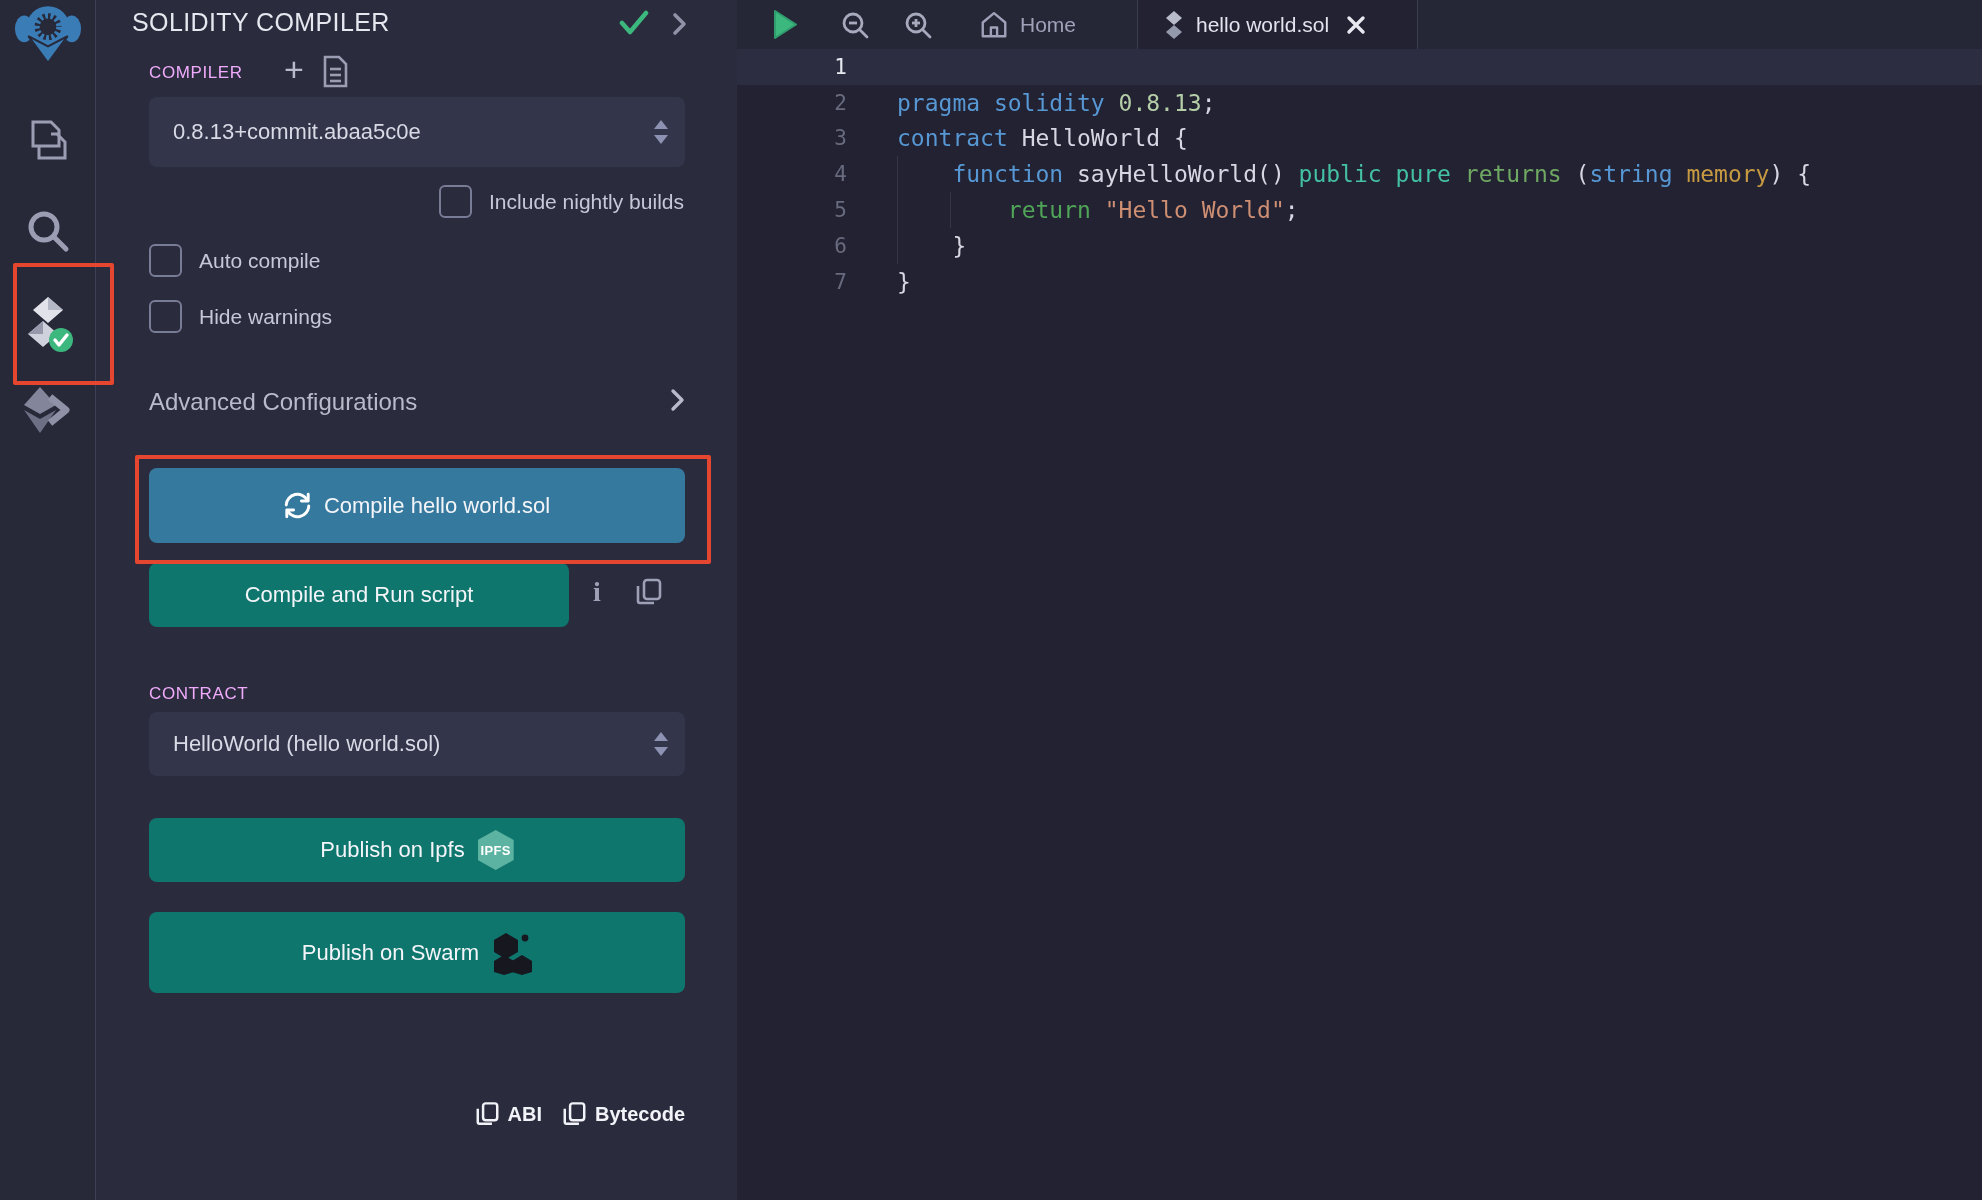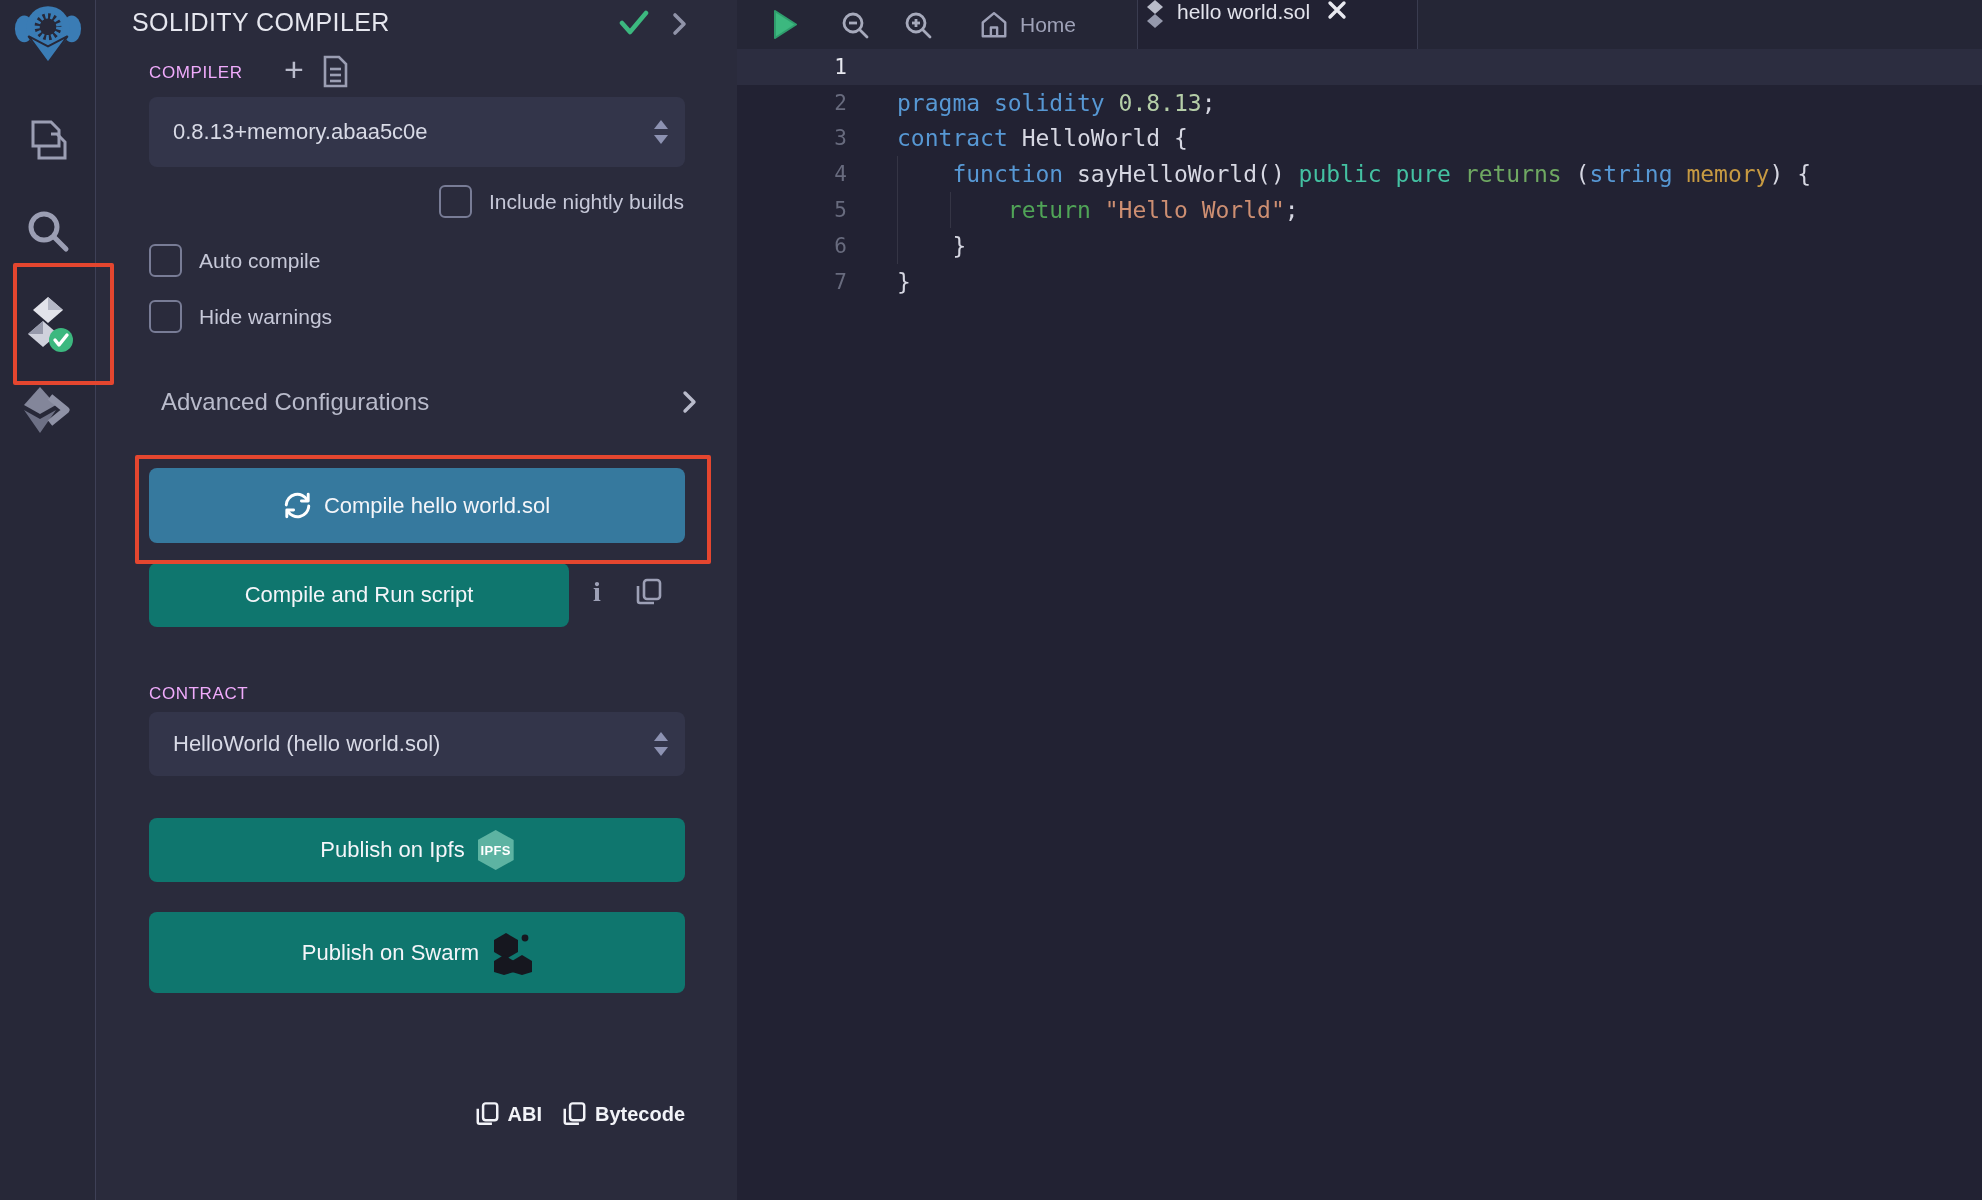--- a/index.html
+++ b/index.html
@@ -16,43 +16,43 @@
   .hdr-check{position:absolute;left:523px;top:10px;}
   .hdr-chev{position:absolute;left:575px;top:12px;}
   .seclabel{position:absolute;font-size:17px;color:#f0abfc;letter-spacing:.6px;}
   .plus{position:absolute;left:188px;top:50px;font-size:34px;font-weight:300;color:#b9bbcb;}
   .dropdown{position:absolute;left:53px;width:536px;background:#33354a;border-radius:8px;
             display:flex;align-items:center;color:#d8dae6;font-size:22px;}
   .dropdown .val{margin-left:24px;flex:1;}
   .dropdown svg{margin-right:16px;}
   .chkrow{position:absolute;display:flex;align-items:center;gap:17px;color:#c6c8d8;font-size:21px;}
   .chkbox{width:29px;height:29px;border:2px solid #787c96;border-radius:6px;background:transparent;flex:none;}
-  .advrow{position:absolute;left:53px;top:388px;width:536px;display:flex;align-items:center;
-          justify-content:space-between;color:#b9bbcb;font-size:24px;margin-left:12px;}
+  .advrow{position:absolute;left:53px;top:388px;width:536px;display:flex;align-items:flex-start;
+          justify-content:space-between;color:#b9bbcb;font-size:24px;}
   .btn{position:absolute;left:53px;width:536px;border-radius:8px;display:flex;align-items:center;
        justify-content:center;color:#f4f5f9;font-size:22px;gap:13px;cursor:pointer;}
   .btn.primary{background:#36799e;}
   .btn.gray{background:#0f766e;}
   .ann{position:absolute;border:4px solid #e4462f;border-radius:2px;z-index:50;pointer-events:none;}
   .abirow{position:absolute;top:1101px;right:52px;display:flex;align-items:center;gap:21px;
           color:#f2f3f8;font-size:20px;font-weight:700;}
   .abirow .item{display:flex;align-items:center;gap:9px;}
   .ipfs-badge{width:36px;height:40px;background:#5db3a2;display:flex;align-items:center;justify-content:center;
               clip-path:polygon(50% 0,100% 25%,100% 75%,50% 100%,0 75%,0 25%);
               color:#fff;font-size:13px;font-weight:700;letter-spacing:.3px;}
   
   .editor{position:absolute;left:737px;top:0;width:1245px;height:848px;background:#222233;}
   .tabbar{position:absolute;left:0;top:0;width:100%;height:49px;background:#252636;
           border-bottom:1px solid #3f4156;}
   .tbtn{position:absolute;top:10px;}
   .hometab{position:absolute;left:224px;top:0;height:49px;display:flex;align-items:center;gap:11px;
            padding:0 18px;color:#9fa2b8;font-size:21px;}
   .activetab{position:absolute;left:400px;top:0;width:281px;height:50px;background:#222233;
              border-left:1px solid #3a3c50;border-right:1px solid #3a3c50;
-             display:flex;align-items:flex-start;gap:11px;padding:0 6px;box-sizing:border-box;
+             display:flex;align-items:center;gap:11px;padding:0 25px;box-sizing:border-box;
              color:#e2e3ec;font-size:21px;}
   .code-area{position:absolute;left:0;top:49px;width:100%;}
   .code-row{display:flex;align-items:center;height:35.8px;}
   .code-row.active{background:#2c2d40;}
   .ln{width:110px;text-align:right;flex:none;font-family:"DejaVu Sans Mono",monospace;
       font-size:21px;color:#686b7e;}
   .code-row.active .ln{color:#e8e9f0;font-weight:500;}
   .codetxt{padding-left:50px;white-space:pre;font-family:"DejaVu Sans Mono",monospace;font-size:23px;}
   .tok-comment{color:#7ea35f;} .tok-keyword{color:#5798d4;} .tok-number{color:#b5cea8;}
   .tok-builtin{color:#44c1a2;} .tok-returns{color:#6fa862;} .tok-return{color:#50a457;}
@@ -124,21 +124,21 @@
     <div style="position:absolute;left:226px;top:55px;">
       <svg width="27" height="33" viewBox="0 0 27 33" fill="none" stroke="#9b9eb3" stroke-width="2.6">
         <path d="M3 2 h14 l7 7 v22 h-21 z"></path>
           <line x1="8" y1="14" x2="19" y2="14"></line>
           <line x1="8" y1="20" x2="19" y2="20"></line>
           <line x1="8" y1="26" x2="19" y2="26"></line>
       </svg>
     </div>
 
     <div class="dropdown" style="top:97px;height:70px;">
-      <span class="val">0.8.13+memory.abaa5c0e</span>
+      <span class="val">0.8.13+commit.abaa5c0e</span>
       <svg width="16" height="26" viewBox="0 0 16 26">
           <polygon points="8,1 15,10 1,10" fill="#8d92b2"></polygon>
           <polygon points="8,25 15,16 1,16" fill="#8d92b2"></polygon>
         </svg>
     </div>
 
     <div class="chkrow" style="top:185px;right:53px;">
       <span class="chkbox"></span>
       <span>Include nightly builds</span>
     </div>

